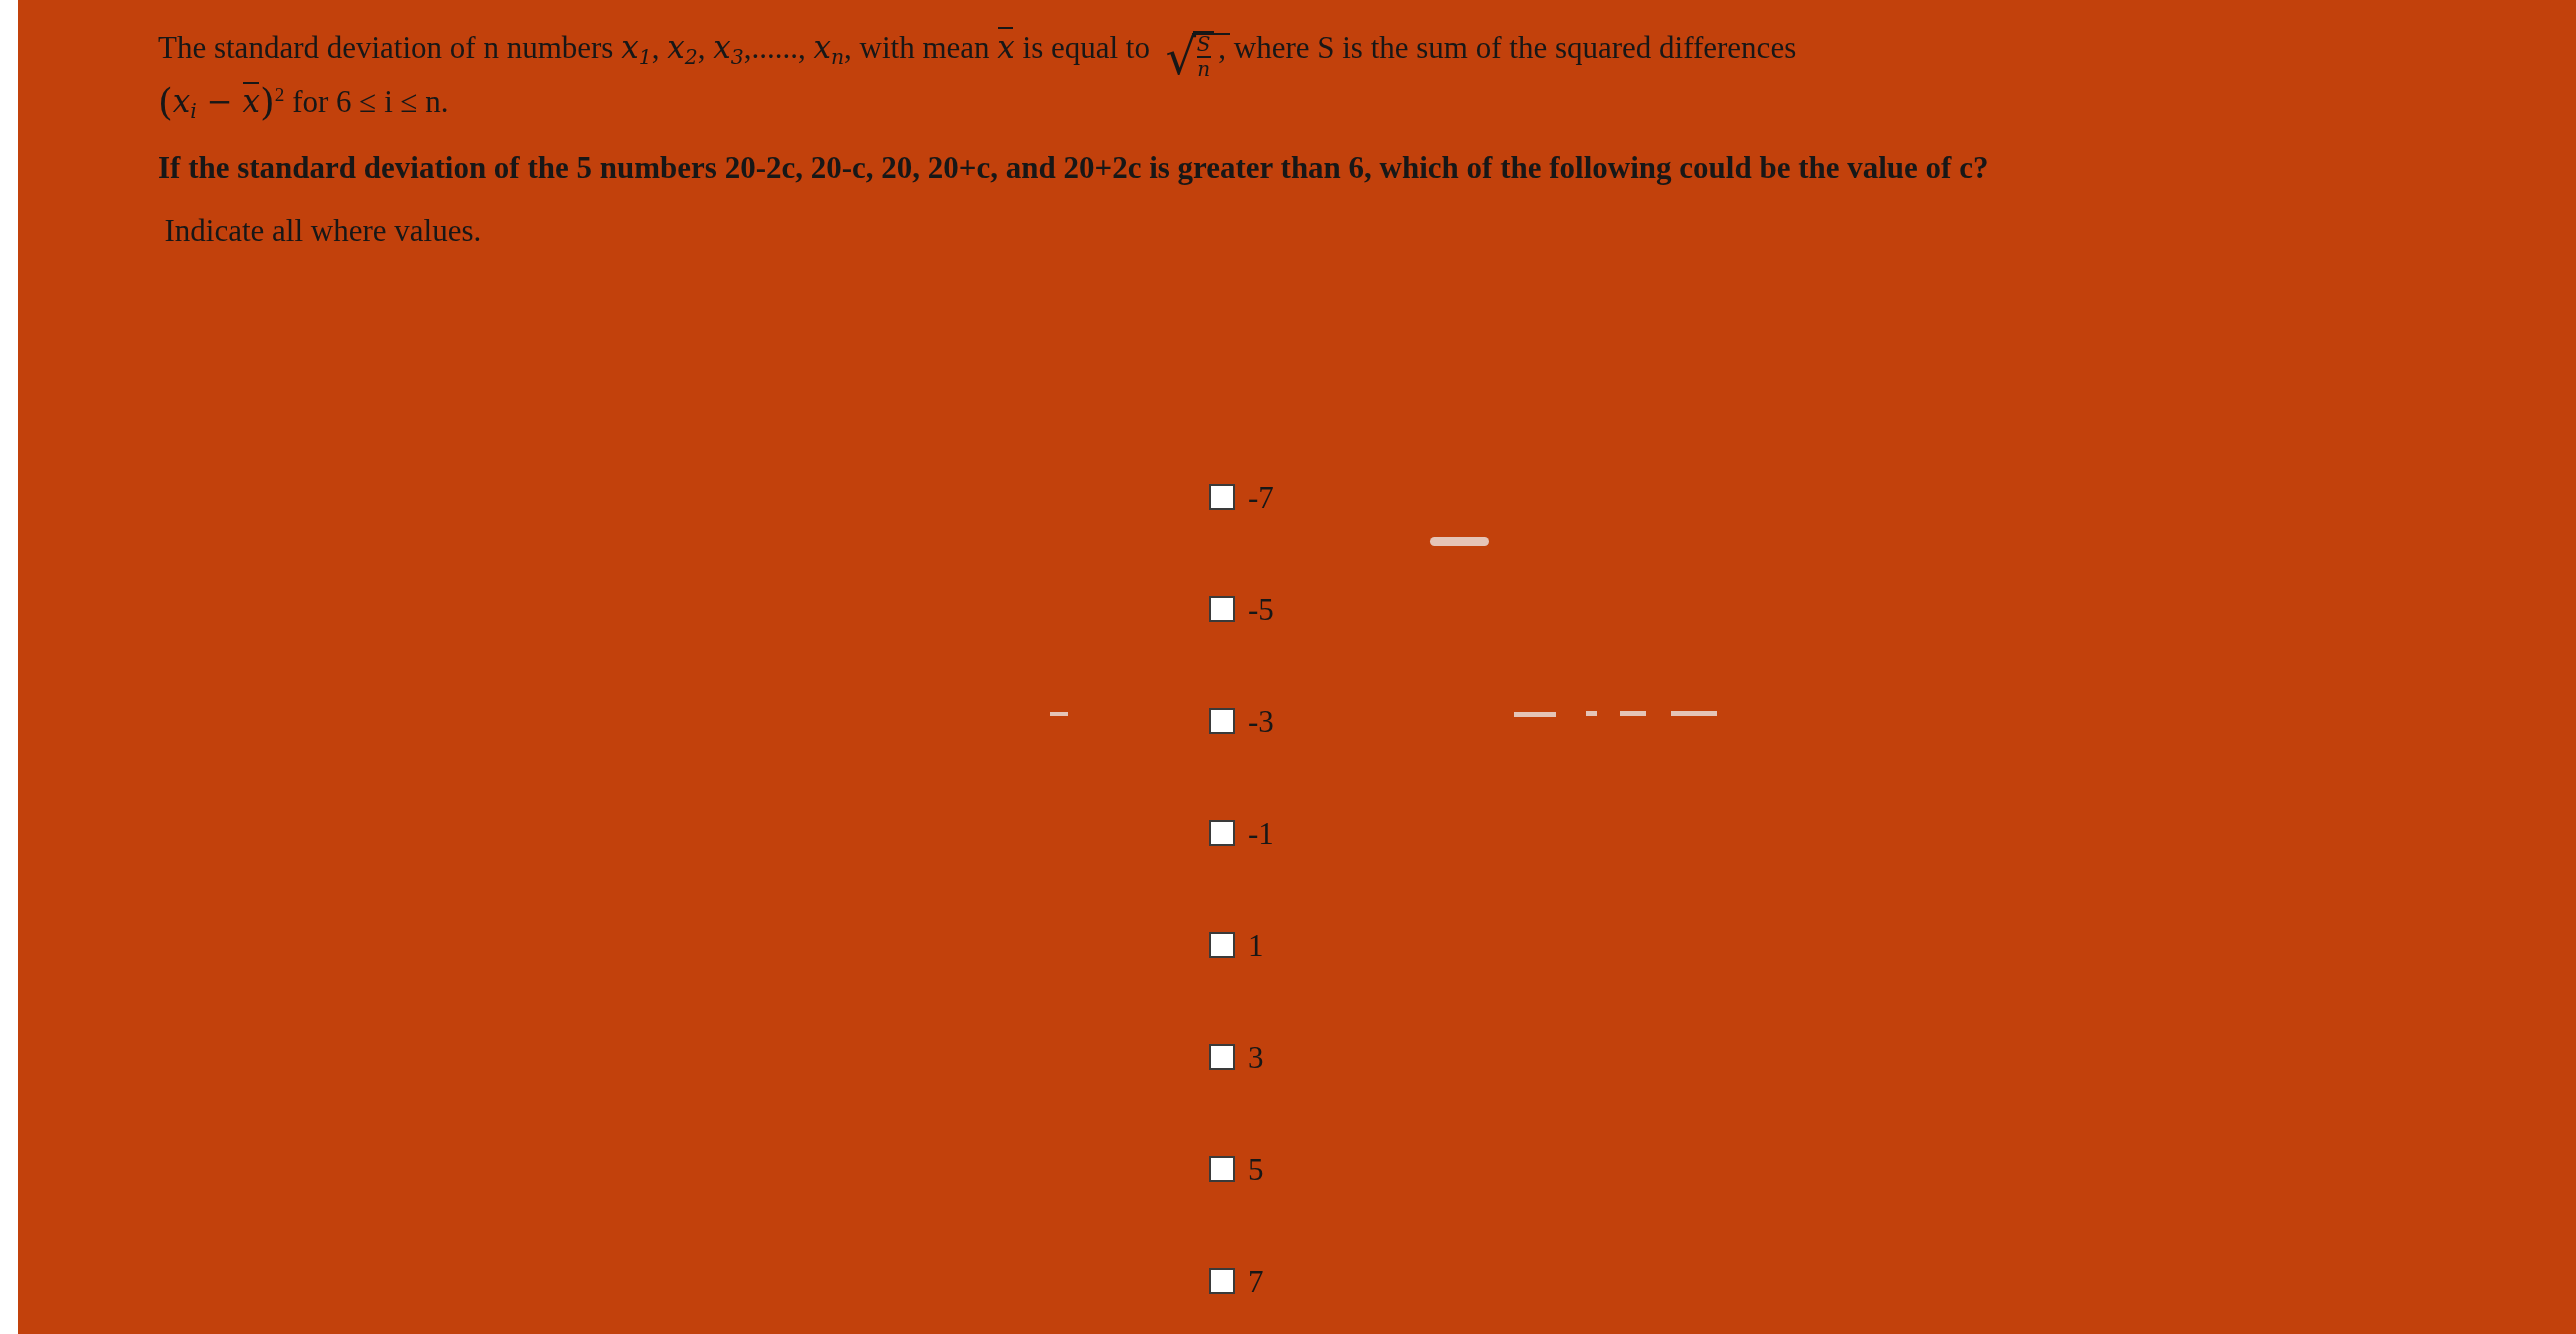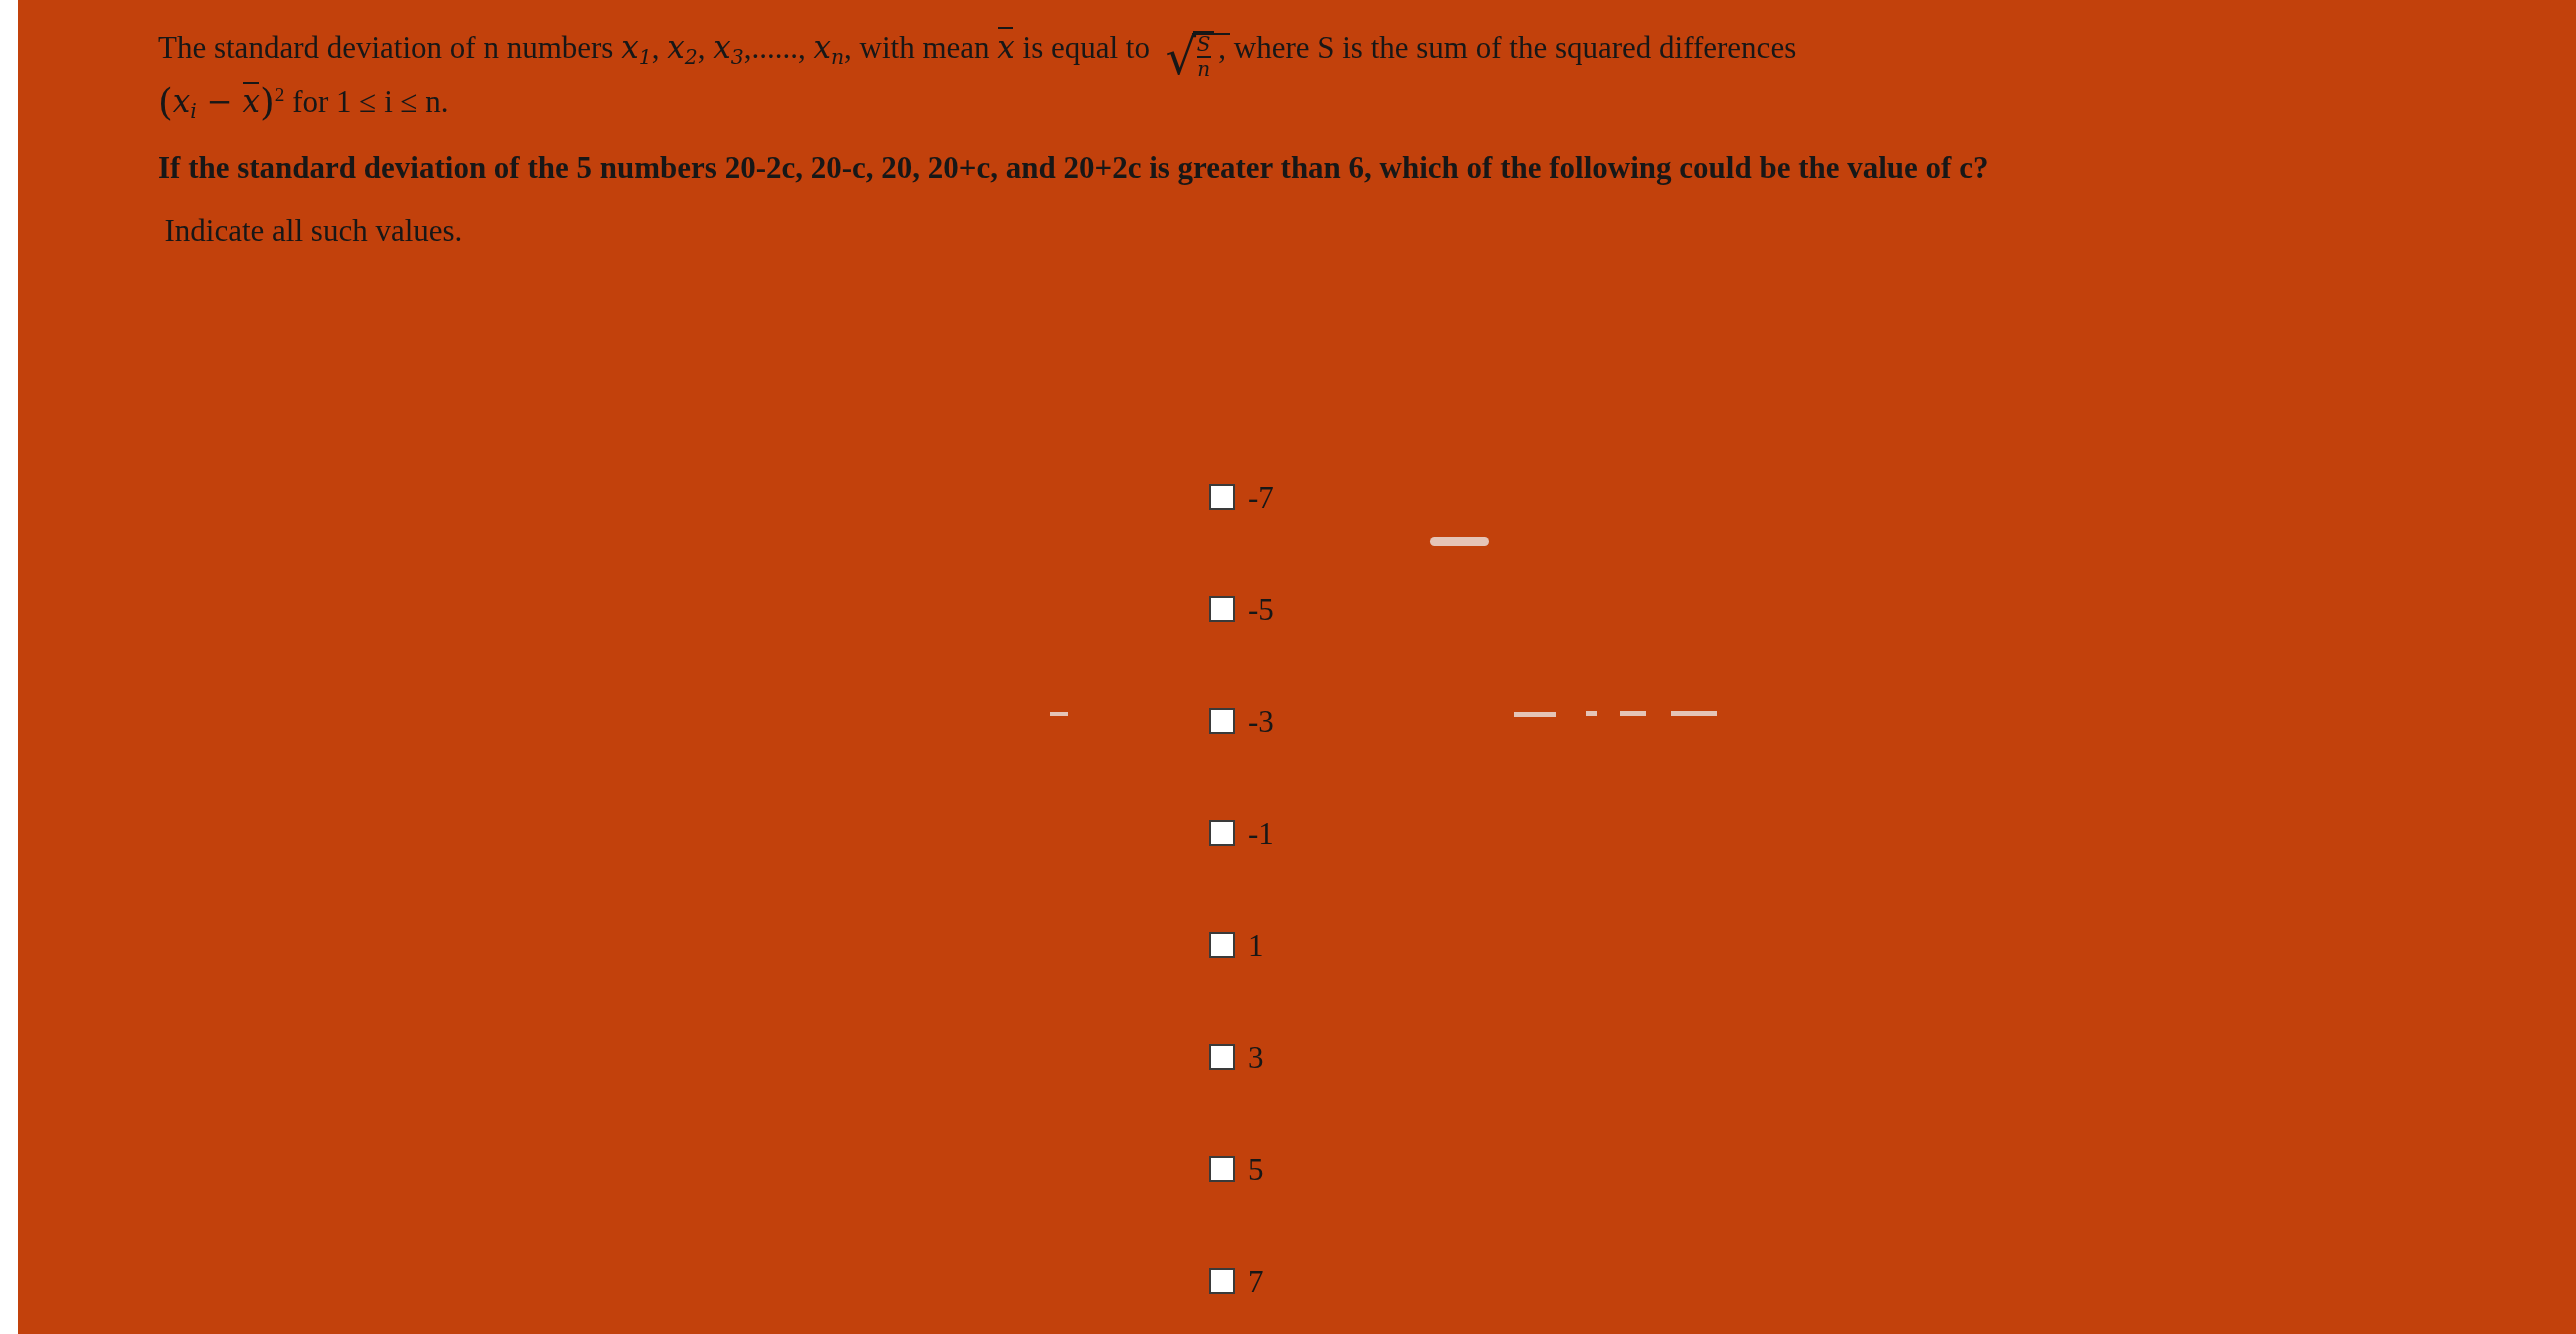--- a/index.html
+++ b/index.html
@@ -174,26 +174,26 @@
 </head>
 <body>
 
 <div class="page">
 
   <div class="stem">
 
     <p class="para p1">
       <span>The standard deviation of n numbers </span><span class="mathvar"><span>x</span><span class="sub">1</span></span><span>, </span><span class="mathvar"><span>x</span><span class="sub">2</span></span><span>, </span><span class="mathvar"><span>x</span><span class="sub">3</span></span><span>,......, </span><span class="mathvar"><span>x</span><span class="sub">n</span></span><span>, with mean </span><span class="xbar mathvar">x</span><span> is equal to </span><span class="radical"><span class="sign">√</span><span class="bar-over"></span><span class="frac"><span class="num">S</span><span class="den">n</span></span></span><span>, where S is the sum of the squared differences</span>
       <br>
-      <span class="bigparen">(</span><span class="mathvar"><span>x</span><span class="sub">i</span></span><span class="mathvar"> − </span><span class="xbar mathvar">x</span><span class="bigparen">)</span><span class="sup">2</span><span> for 1 ≤ i ≤ n.</span>
+      <span class="bigparen">(</span><span class="mathvar"><span>x</span><span class="sub">i</span></span><span class="mathvar"> − </span><span class="xbar mathvar">x</span><span class="bigparen">)</span><span class="sup">2</span><span> for 6 ≤ i ≤ n.</span>
     </p>
 
     <p class="para p2">If the standard deviation of the 5 numbers 20-2c, 20-c, 20, 20+c, and 20+2c is greater than 6, which of the following could be the value of c?</p>
 
-    <p class="para p3">Indicate all such values.</p>
+    <p class="para p3">Indicate all where values.</p>
 
   </div>
 
   <div class="smudge sm1"></div>
   <div class="smudge sm2"></div>
   <div class="smudge sm3"></div>
   <div class="smudge sm4"></div>
   <div class="smudge sm5"></div>
   <div class="smudge sm6"></div>
 

